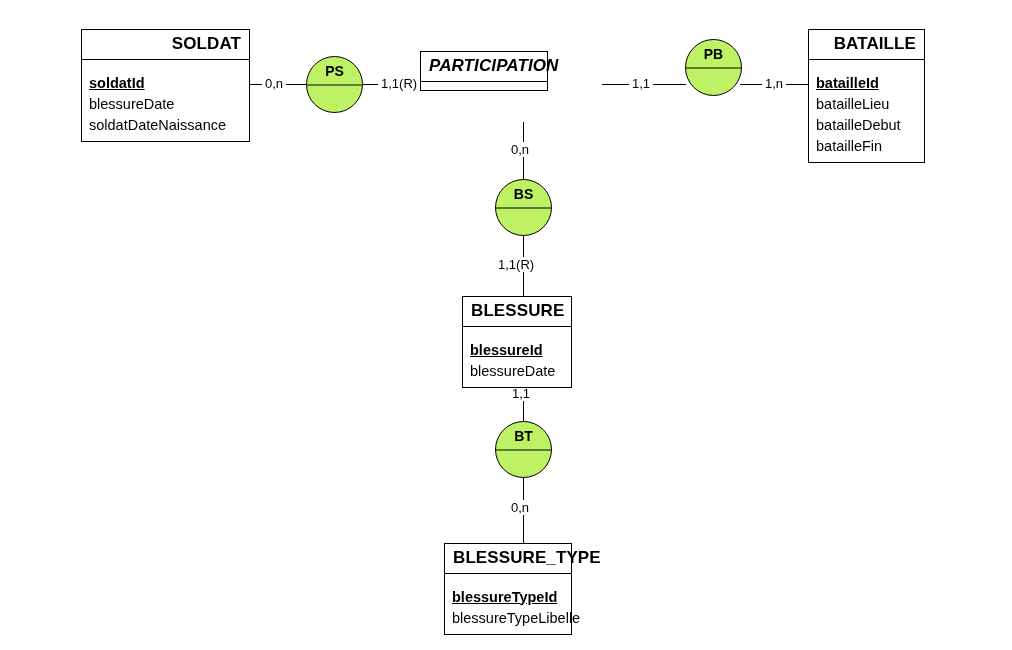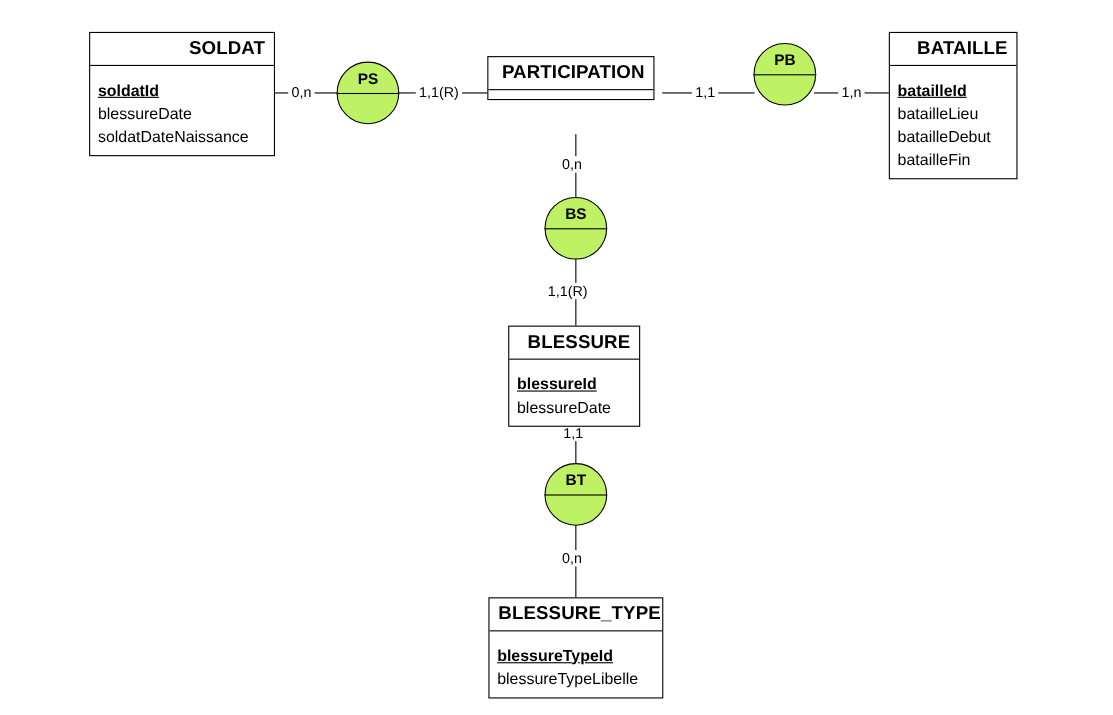--- a/index.html
+++ b/index.html
@@ -141,21 +141,21 @@
       <div class="attr">blessureDate</div>
       <div class="attr">soldatDateNaissance</div>
     </div>
   </div>
 
   <div class="rel" style="left:306px; top:56px;">
     <div class="rel-label">PS</div>
     <div class="rel-divider"></div>
   </div>
 
-  <div class="entity" style="left:443px; top:51px; width:152px;">
+  <div class="entity" style="left:420px; top:51px; width:128px;font-style:italic;">
     <div class="entity-title">PARTICIPATION</div>
     <div class="entity-attrs">
     </div>
   </div>
 
   <div class="rel" style="left:685px; top:39px;">
     <div class="rel-label">PB</div>
     <div class="rel-divider"></div>
   </div>
 
@@ -167,34 +167,34 @@
       <div class="attr">batailleDebut</div>
       <div class="attr">batailleFin</div>
     </div>
   </div>
 
   <div class="rel" style="left:495px; top:179px;">
     <div class="rel-label">BS</div>
     <div class="rel-divider"></div>
   </div>
 
-  <div class="entity" style="left:462px; top:296px; width:120px;">
+  <div class="entity" style="left:462px; top:296px; width:110px;">
     <div class="entity-title">BLESSURE</div>
     <div class="entity-attrs">
       <div class="attr key">blessureId</div>
       <div class="attr">blessureDate</div>
     </div>
   </div>
 
   <div class="rel" style="left:495px; top:421px;">
     <div class="rel-label">BT</div>
     <div class="rel-divider"></div>
   </div>
 
-  <div class="entity" style="left:444px; top:543px; width:159px;">
+  <div class="entity" style="left:444px; top:543px; width:128px;">
     <div class="entity-title">BLESSURE_TYPE</div>
     <div class="entity-attrs">
       <div class="attr key">blessureTypeId</div>
       <div class="attr">blessureTypeLibelle</div>
     </div>
   </div>
 
   <div class="card" style="left:262px; top:76px;">0,n</div>
   <div class="card" style="left:378px; top:76px;">1,1(R)</div>
   <div class="card" style="left:629px; top:76px;">1,1</div>

